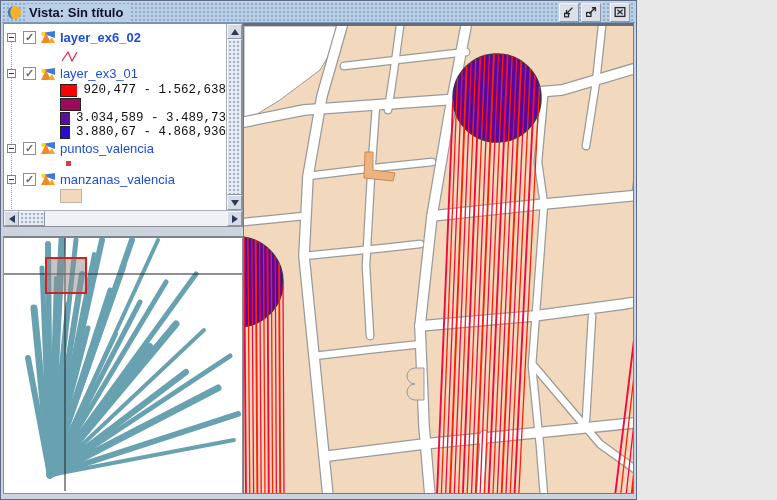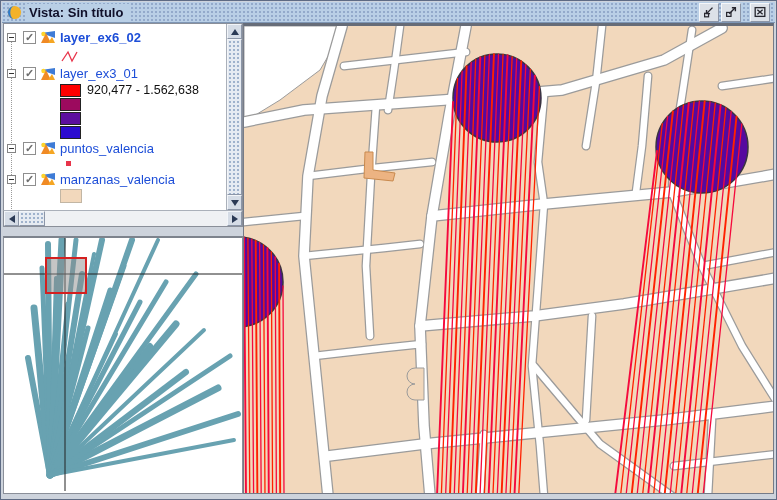--- a/index.html
+++ b/index.html
@@ -1,16 +1,16 @@
 <!DOCTYPE html>
 <html><head>
 <meta charset="utf-8">
 <style>
   html,body{margin:0;padding:0;background:#e8e8e8;font-family:"Liberation Sans",sans-serif;}
-  .window{position:relative;width:777px;height:500px;box-sizing:border-box;
+  .window{position:relative;width:637px;height:500px;box-sizing:border-box;
           background:#CDD3DC;border:1px solid #5E6B84;overflow:hidden;}
   
   .titlebar{position:absolute;left:1px;top:1px;right:1px;height:20px;
             background-color:#B9CFE6;
             background-image:radial-gradient(circle,#93AACB 1px,transparent 1.3px);
             background-size:4px 4px;
             border-bottom:1px solid #7E96B5;display:flex;align-items:center;padding:0 5px;gap:5px;}
   .titlebar .title{font-size:13px;font-weight:bold;color:#10102a;white-space:nowrap;
                    background:#B9CFE6;padding:1px 6px 1px 2px;}
   .winbtns{margin-left:auto;display:flex;gap:2px;align-items:center;}
@@ -28,21 +28,21 @@
   .expand{width:9px;height:9px;box-sizing:border-box;border:1px solid #848484;background:#fff;
           position:relative;flex:none;cursor:pointer;}
   .expand::after{content:"";position:absolute;left:1px;right:1px;top:3px;border-top:1px solid #333;}
   .cb{width:13px;height:13px;box-sizing:border-box;border:1px solid #8E8E8E;background:#fff;
       margin-left:3px;flex:none;color:#6e6e6e;font-size:11px;font-weight:bold;line-height:11px;
       text-align:center;cursor:pointer;}
   .lname{font-size:13px;color:#1d4ed8;}
   .bold{font-weight:bold;}
   .r-sym{padding-left:56px;}
   .r-chip{height:14px;gap:6px;padding-left:56px;}
-  .chiplabel{font-size:12.5px;color:#111;}
+  .chiplabel{font-size:12.5px;color:#111;font-family:Liberation Mono, monospace;}
   .guide{position:absolute;left:7px;top:14px;width:1px;height:185px;
          border-left:1px dotted #9a9a9a;}
   
   .sbv{width:15px;border-left:1px solid #aab0ba;display:flex;flex-direction:column;flex:none;}
   .sbh{height:15px;border:1px solid #8a8f99;border-top:1px solid #aab0ba;display:flex;}
   .sbtn{width:15px;height:15px;box-sizing:border-box;background:#D5DCE6;border:1px solid;
         border-color:#F2F5F9 #8C96A8 #8C96A8 #F2F5F9;display:flex;align-items:center;justify-content:center;flex:none;cursor:pointer;}
   .tri{width:0;height:0;border:4px solid transparent;}
   .tri.up{border-bottom:6px solid #2B3A55;margin-top:-4px;}
   .tri.down{border-top:6px solid #2B3A55;margin-bottom:-4px;}
@@ -146,25 +146,27 @@
           </div>
           <div class="row r-chip">
             <svg width="21" height="13">
                 <rect x="0.5" y="0.5" width="20" height="12" stroke="#222" fill="#9C0A5E"></rect>
               </svg>
           </div>
           <div class="row r-chip">
             <svg width="21" height="13">
                 <rect x="0.5" y="0.5" width="20" height="12" stroke="#222" fill="#5C0F9E"></rect>
               </svg>
+            <span class="chiplabel">3.034,589 - 3.489,73</span>
           </div>
           <div class="row r-chip">
             <svg width="21" height="13">
                 <rect x="0.5" y="0.5" width="20" height="12" stroke="#222" fill="#2B0CCF"></rect>
               </svg>
+            <span class="chiplabel">3.880,67 - 4.868,936</span>
           </div>
 
           <div class="row r-layer" style="height:18px">
             <span class="expand"></span>
             <span class="cb">✓</span>
             <svg width="16" height="14" viewBox="0 0 16 14">
               <path d="M1 3 L15 1 L15 8 Z" fill="#3E7BD6"></path>
               <circle cx="3.5" cy="4" r="2.2" fill="#FFD42A"></circle>
               <path d="M1 13 L6 3 L11 13 Z" fill="#F08A24"></path>
               <path d="M8 13 L12 7 L15 13 Z" fill="#F5A623"></path>

